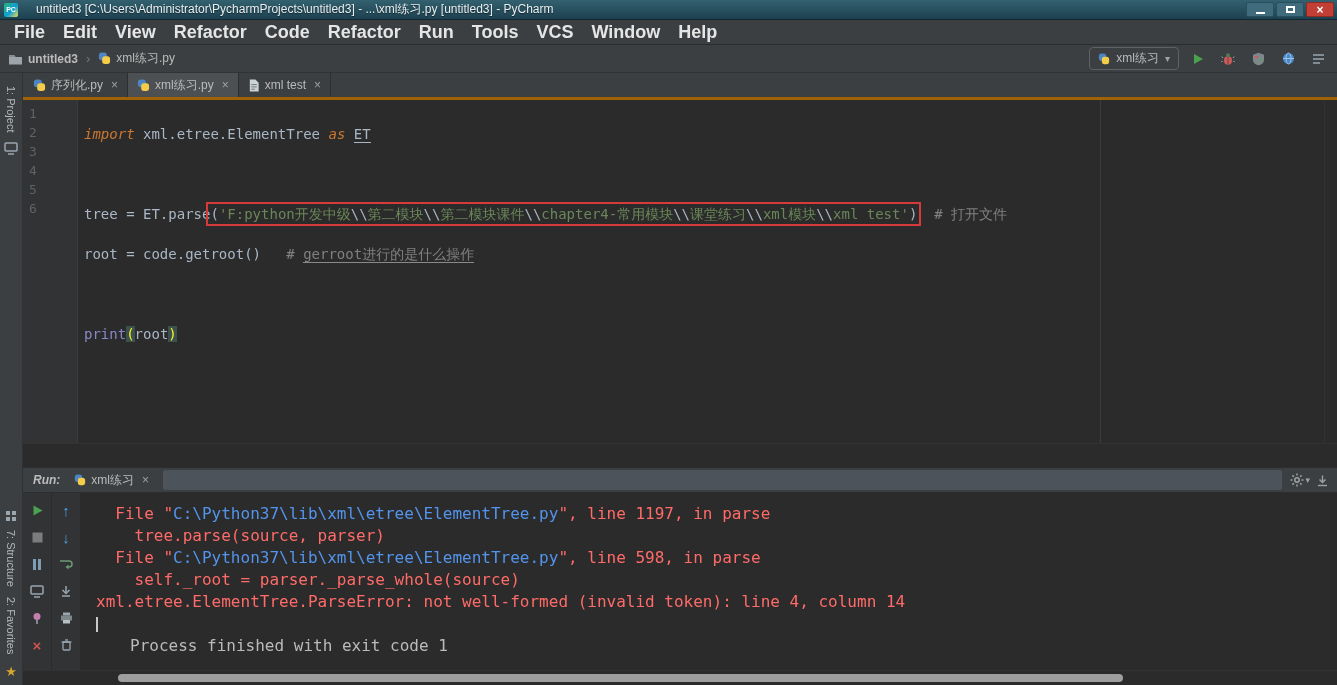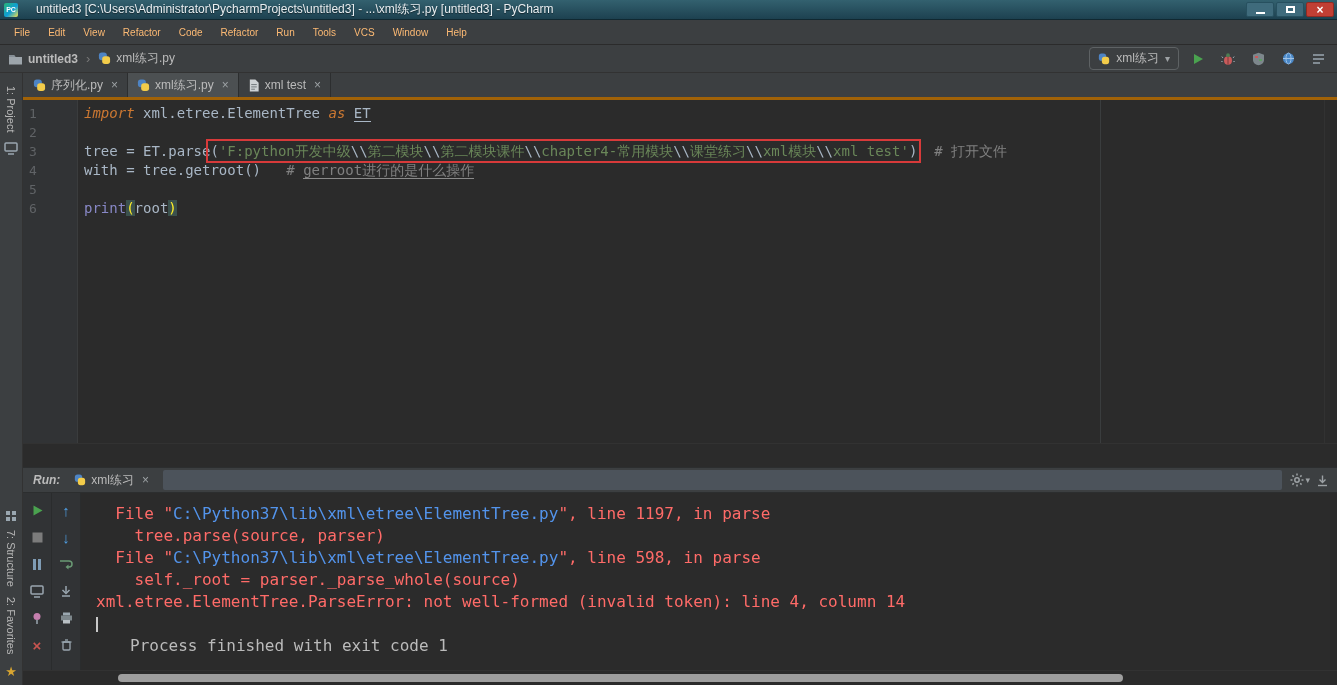--- a/index.html
+++ b/index.html
@@ -17,21 +17,21 @@
   .win-btn { width:28px; height:15px; display:flex; align-items:center; justify-content:center;
              border-radius:2px; color:#fff; }
   .win-btn.minmax { background:#3f6b7c; border:1px solid #27505f; }
   .win-btn.closeb { background:#c13f34; border:1px solid #8f2b23; font-size:12px; font-weight:bold; line-height:1; }
   .glyph-bar { width:9px; height:2px; background:#fff; margin-top:6px; }
   .glyph-box { width:9px; height:7px; border:2px solid #fff; }
 
   
   .menubar { height:25px; background:#3c3f41; display:flex; align-items:center; padding-left:5px;
              border-bottom:1px solid #2b2b2b; }
-  .menu-item { color:#fdba74; font-size:10px; padding:3px 9px; cursor:default; }
+  .menu-item { color:#e5e5e5; font-size:18px; padding:3px 9px; cursor:default;font-weight:bold; }
 
   
   .navbar { height:28px; background:#3c3f41; display:flex; align-items:center; padding:0 8px;
             border-bottom:1px solid #323232; }
   .crumb { display:flex; align-items:center; gap:5px; color:#bbbbbb; font-size:12px; }
   .crumb .sep { color:#787878; margin:0 3px; font-size:13px; }
   .nav-right { margin-left:auto; display:flex; align-items:center; gap:8px; }
   .combo { display:flex; align-items:center; gap:6px; border:1px solid #5e6264; border-radius:4px;
            padding:2px 8px; color:#bbbbbb; font-size:12px; background:#3c3f41; }
   .combo .arrow { color:#9da2a5; font-size:10px; }
@@ -57,21 +57,21 @@
   .close-x { color:#9da2a5; font-size:12px; margin-left:3px; }
   .tabicon { display:flex; }
 
   
   .editor-wrap { height:343px; display:flex; background:#2b2b2b; position:relative; overflow:hidden; }
   .gutter { width:55px; background:#313335; border-right:1px solid #3a3c3d; padding:4px 0 0 6px;
             font:13px "DejaVu Sans Mono", monospace; color:#606366; }
   .gutter .ln { height:19px; line-height:19px; }
   .code { flex:1; padding:4px 0 0 6px; font:14px "DejaVu Sans Mono", monospace; line-height:19px;
           color:#a9b7c6; position:relative; overflow:hidden; }
-  .code-line { height:19px; white-space:pre; }
+  .code-line { height:19px; white-space:pre;margin-top:21px; }
   .kw { color:#cc7832; font-style:italic; }
   .str { color:#6a8759; }
   .esc { color:#a9b7c6; }
   .com { color:#808080; }
   .undl { border-bottom:1px solid #8a8a8a; }
   .und { border-bottom:1px solid #a9b7c6; }
   .builtin { color:#8888c6; }
   .match { color:#ffef28; background:#3b514d; }
   .red-annotation { outline:2px solid #d73a3a; outline-offset:2px; }
   .margin-guide { position:absolute; top:0; bottom:0; left:1077px; width:1px; background:#3a3d3e; }
@@ -282,21 +282,21 @@
           <div class="ln">2</div>
           <div class="ln">3</div>
           <div class="ln">4</div>
           <div class="ln">5</div>
           <div class="ln">6</div>
         </div>
       <div class="code">
           <div class="code-line"><span class="kw">import</span><span> xml.etree.ElementTree </span><span class="kw">as</span><span> </span><span class="und">ET</span></div>
           <div class="code-line"></div>
           <div class="code-line"><span>tree = ET.parse</span><span class="red-annotation"><span>(</span><span class="str">'F:python开发中级</span><span class="esc">\\</span><span class="str">第二模块</span><span class="esc">\\</span><span class="str">第二模块课件</span><span class="esc">\\</span><span class="str">chapter4-常用模块</span><span class="esc">\\</span><span class="str">课堂练习</span><span class="esc">\\</span><span class="str">xml模块</span><span class="esc">\\</span><span class="str">xml test'</span><span>)</span></span><span>  </span><span class="com"># 打开文件</span></div>
-          <div class="code-line"><span>with = tree.getroot()   </span><span class="com"># </span><span class="com undl">gerroot</span><span class="com undl">进行的是什么操作</span></div>
+          <div class="code-line"><span>root = code.getroot()   </span><span class="com"># </span><span class="com undl">gerroot</span><span class="com undl">进行的是什么操作</span></div>
           <div class="code-line"></div>
           <div class="code-line"><span class="builtin">print</span><span class="match">(</span><span>root</span><span class="match">)</span></div>
         </div>
       <div class="margin-guide"></div>
       <div class="editor-scrollcol"></div>
     </div>
     <div class="editor-hstrip"></div>
 
     <div class="runheader">
       <span class="runlabel">Run:</span>

